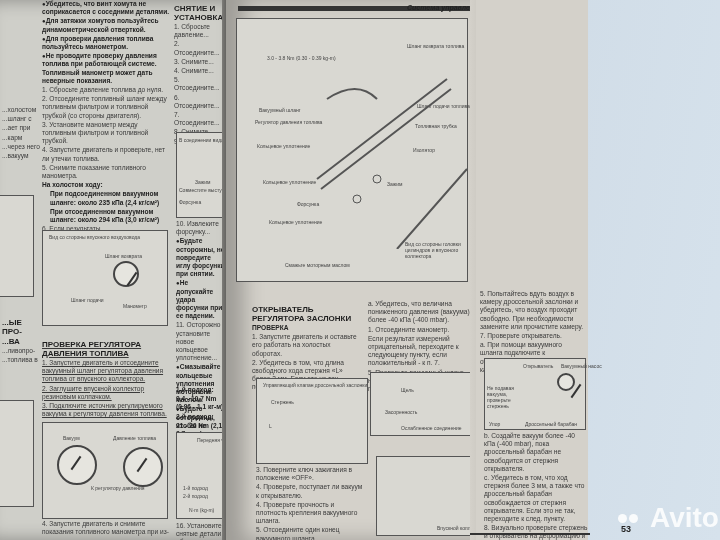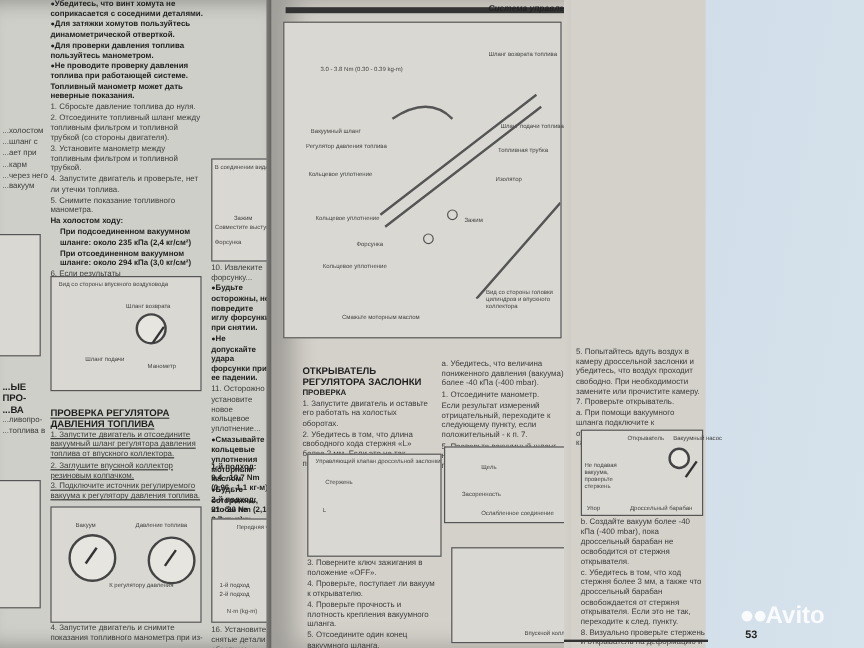--- a/index.html
+++ b/index.html
@@ -12,21 +12,21 @@
   .col { position:absolute; font-size:6.6px; line-height:8.2px; color:#3a3a3a; }
   .col p { margin:0 0 1px 0; }
   .b { font-weight:bold; color:#222; }
   .h { font-weight:bold; font-size:8px; line-height:9px; color:#1e1e1e; margin:4px 0 2px 0; }
   .bul::before { content:"\25CF "; font-size:6px; }
   .fig { position:absolute; border:1px solid #555; background:#d9d8d2; }
   .fig-label { position:absolute; font-size:5px; color:#444; white-space:nowrap; }
   .header-bar { position:absolute; left:238px; top:6px; width:236px; height:5px; background:#333; }
   .header-title { position:absolute; left:407px; top:4px; font-size:7px; font-weight:bold; font-style:italic; color:#222; }
   .page-num { position:absolute; left:593px; top:524px; font-size:9px; font-weight:bold; color:#222;margin-left:28px; }
-  .avito { position:absolute; left:618px; top:502px; font-size:20px; color:rgba(255,255,255,.85); font-weight:bold; display:flex; align-items:center; gap:0; }
+  .avito { position:absolute; left:618px; top:502px; font-size:28px; color:rgba(255,255,255,.85); font-weight:bold; display:flex; align-items:center; gap:12px; }
   .avito .dots { display:flex; gap:2px; }
   .avito .dots span { width:9px; height:9px; border-radius:50%; background:rgba(255,255,255,.85); display:inline-block; }
   .gauge { position:absolute; width:36px; height:36px; border-radius:50%; border:2px solid #444; background:#e6e5df; }
   .gauge::after { content:""; position:absolute; left:16px; top:8px; width:2px; height:16px; background:#333; transform:rotate(35deg); }
 </style>
 </head>
 <body>
 
 <div class="bg"></div>
 
@@ -81,20 +81,32 @@
     <span class="fig-label" style="left:20px;top:12px">Вакуум</span>
     <span class="fig-label" style="left:70px;top:12px">Давление топлива</span>
     <span class="fig-label" style="left:48px;top:62px">К регулятору давления</span>
     <div class="gauge" style="left:14px;top:22px;"></div>
     <div class="gauge" style="left:80px;top:24px;"></div>
   </div>
   <div class="col" style="left:42px;top:520px;width:128px;">
     <p>4. Запустите двигатель и снимите показания топливного манометра при из-</p>
   </div>
 
+  <div class="col" style="left:174px;top:4px;width:52px;">
+    <p class="h">СНЯТИЕ И УСТАНОВКА</p>
+    <p>1. Сбросьте давление...</p>
+    <p>2. Отсоедините...</p>
+    <p>3. Снимите...</p>
+    <p>4. Снимите...</p>
+    <p>5. Отсоедините...</p>
+    <p>6. Отсоедините...</p>
+    <p>7. Отсоедините...</p>
+    <p>8. Снимите...</p>
+    <p>9. Освободите...</p>
+  </div>
   <div class="fig" style="left:176px;top:132px;width:50px;height:84px;">
     <span class="fig-label" style="left:2px;top:4px">В соединении вида</span>
     <span class="fig-label" style="left:18px;top:46px">Зажим</span>
     <span class="fig-label" style="left:2px;top:54px">Совместите выступы</span>
     <span class="fig-label" style="left:2px;top:66px">Форсунка</span>
   </div>
   <div class="col" style="left:176px;top:220px;width:50px;">
     <p>10. Извлеките форсунку...</p>
     <p class="b bul">Будьте осторожны, не повредите иглу форсунки при снятии.</p>
     <p class="b bul">Не допускайте удара форсунки при ее падении.</p>

